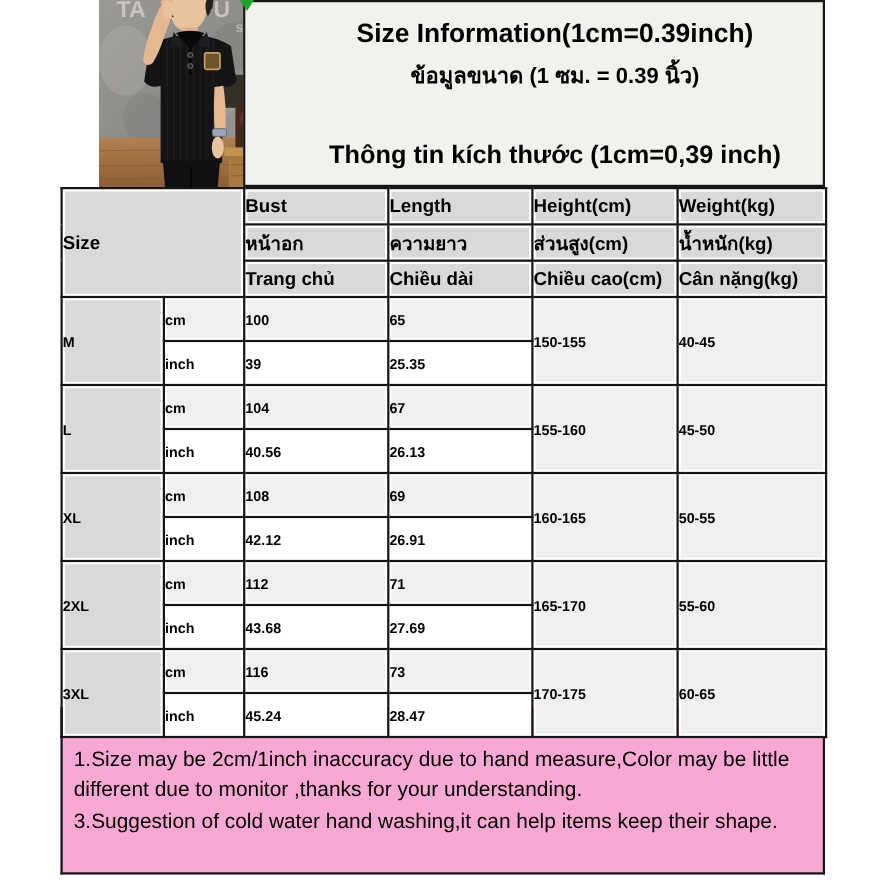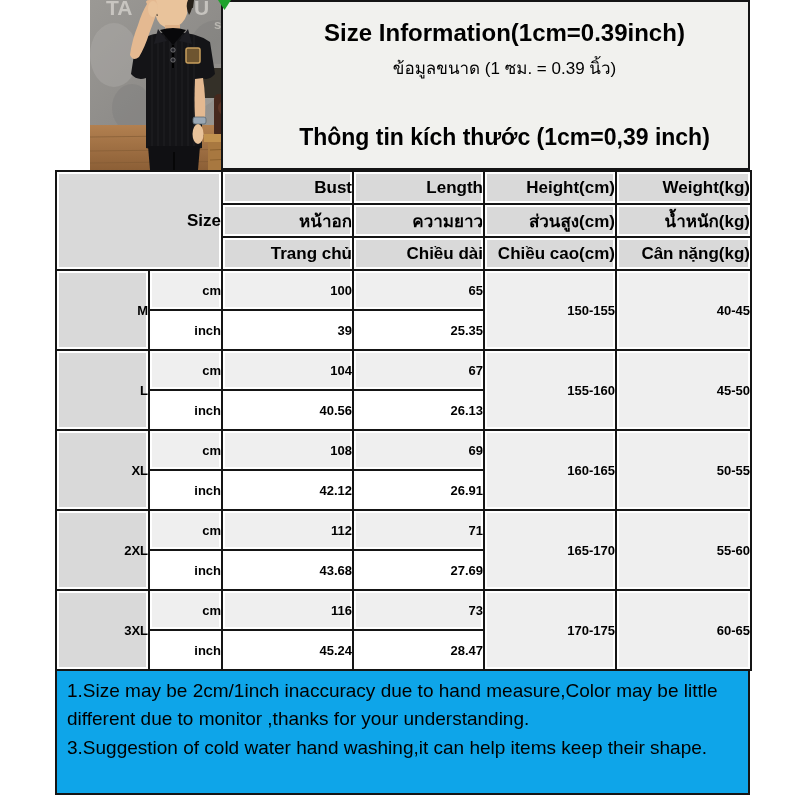--- a/index.html
+++ b/index.html
@@ -13,39 +13,39 @@
     position:absolute;left:218px;top:0;width:13px;height:10px;background:#1fa32c;
     clip-path:polygon(0 0,100% 0,50% 100%);z-index:4;
   }
   .panel{
     position:absolute;left:221px;top:0;width:529px;height:170px;box-sizing:border-box;
     background:#f1f1ee;border:2px solid #151515;
     display:flex;flex-direction:column;align-items:center;justify-content:center;
     text-align:center;gap:7px;z-index:1;padding-left:38px;
   }
   .panel .t1{font-size:24px;font-weight:bold;white-space:nowrap;}
-  .panel .t2{font-size:17px;font-weight:normal;white-space:nowrap;}
+  .panel .t2{font-size:20px;font-weight:bold;white-space:nowrap;}
   .panel .t3{font-size:23px;font-weight:bold;white-space:nowrap;margin-top:36px;}
   table.size-table{
     position:absolute;left:55px;top:170px;width:695px;table-layout:fixed;
     border-collapse:collapse;z-index:2;
   }
   .size-table td{
-    border:2px solid #151515;text-align:right;vertical-align:middle;
+    border:2px solid #151515;text-align:left;vertical-align:middle;
     padding:0;overflow:hidden;
   }
   tr.h td{height:31px;font-weight:bold;font-size:17px;}
   tr.b td{height:38px;font-weight:bold;font-size:13px;margin-left:20px;}
   .g{background:#d9d9d9;box-shadow:inset 0 0 0 2px #fff;}
   .lg{background:#efefef;box-shadow:inset 0 0 0 2px #fff;}
   .w{background:#ffffff;}
   td.size-big{background:#d9d9d9;box-shadow:inset 0 0 0 2px #fff;font-size:34px;font-weight:bold;}
   .attention{
     position:absolute;left:55px;top:643px;width:695px;height:152px;box-sizing:border-box;
-    border:2px solid #151515;border-top:none;background:#0ea5e9;
+    border:2px solid #151515;border-top:none;background:#f9a8d4;
     padding:5px 10px 0 10px;font-size:19px;line-height:1.5;text-align:left;
   }
 </style>
 </head>
 <body>
 
 <div class="photo">
   <svg width="166" height="170" viewBox="0 0 166 170">
     <defs>
       <linearGradient id="wall" x1="0" y1="0" x2="1" y2="1">

